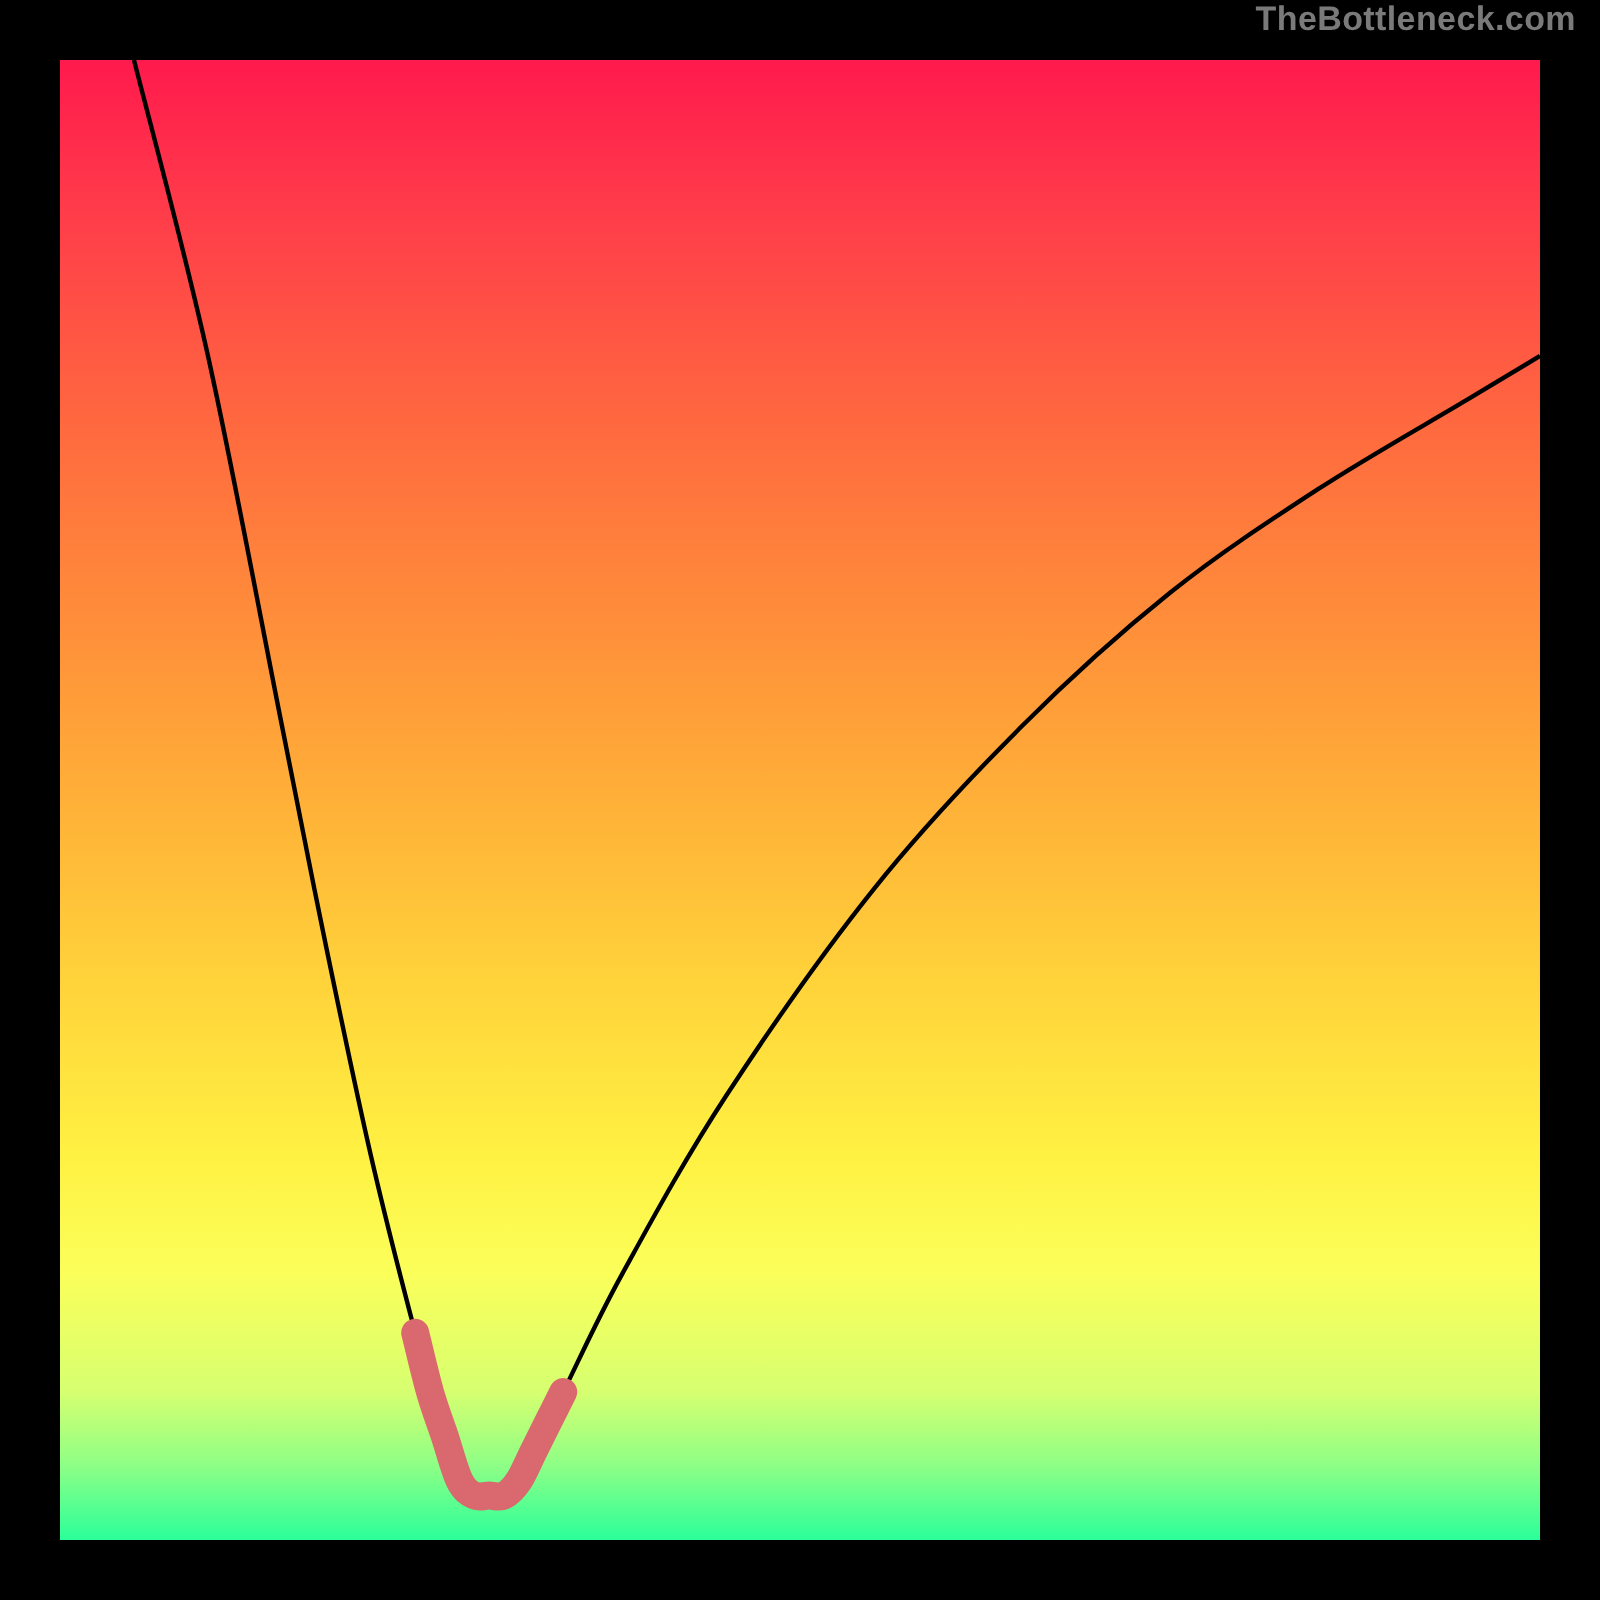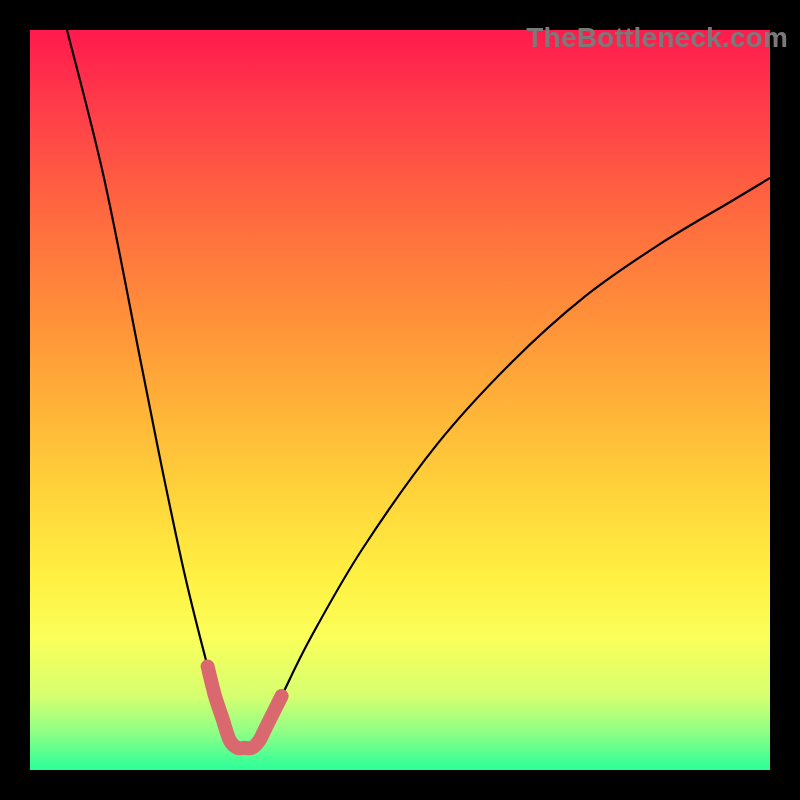--- a/index.html
+++ b/index.html
@@ -24,24 +24,24 @@
       #ffb038 50%,
       #ffd23a 62%,
       #fff142 74%,
       #fbff5a 82%,
       #d6ff70 90%,
       #8dff86 95%,
       #2bff9a 100%);
   }
   .watermark {
     position: absolute;
-    top: 22px;
+    top: 0;
     right: 12px;
     font-family: Arial, Helvetica, sans-serif;
-    font-size: 28px;
+    font-size: 17px;
     font-weight: 600;
     color: #7a7a7a;
     letter-spacing: 0.2px;
     user-select: none;
     text-align: right;
   }
   svg.curve {
     position: absolute;
     left: 0;
     top: 0;

